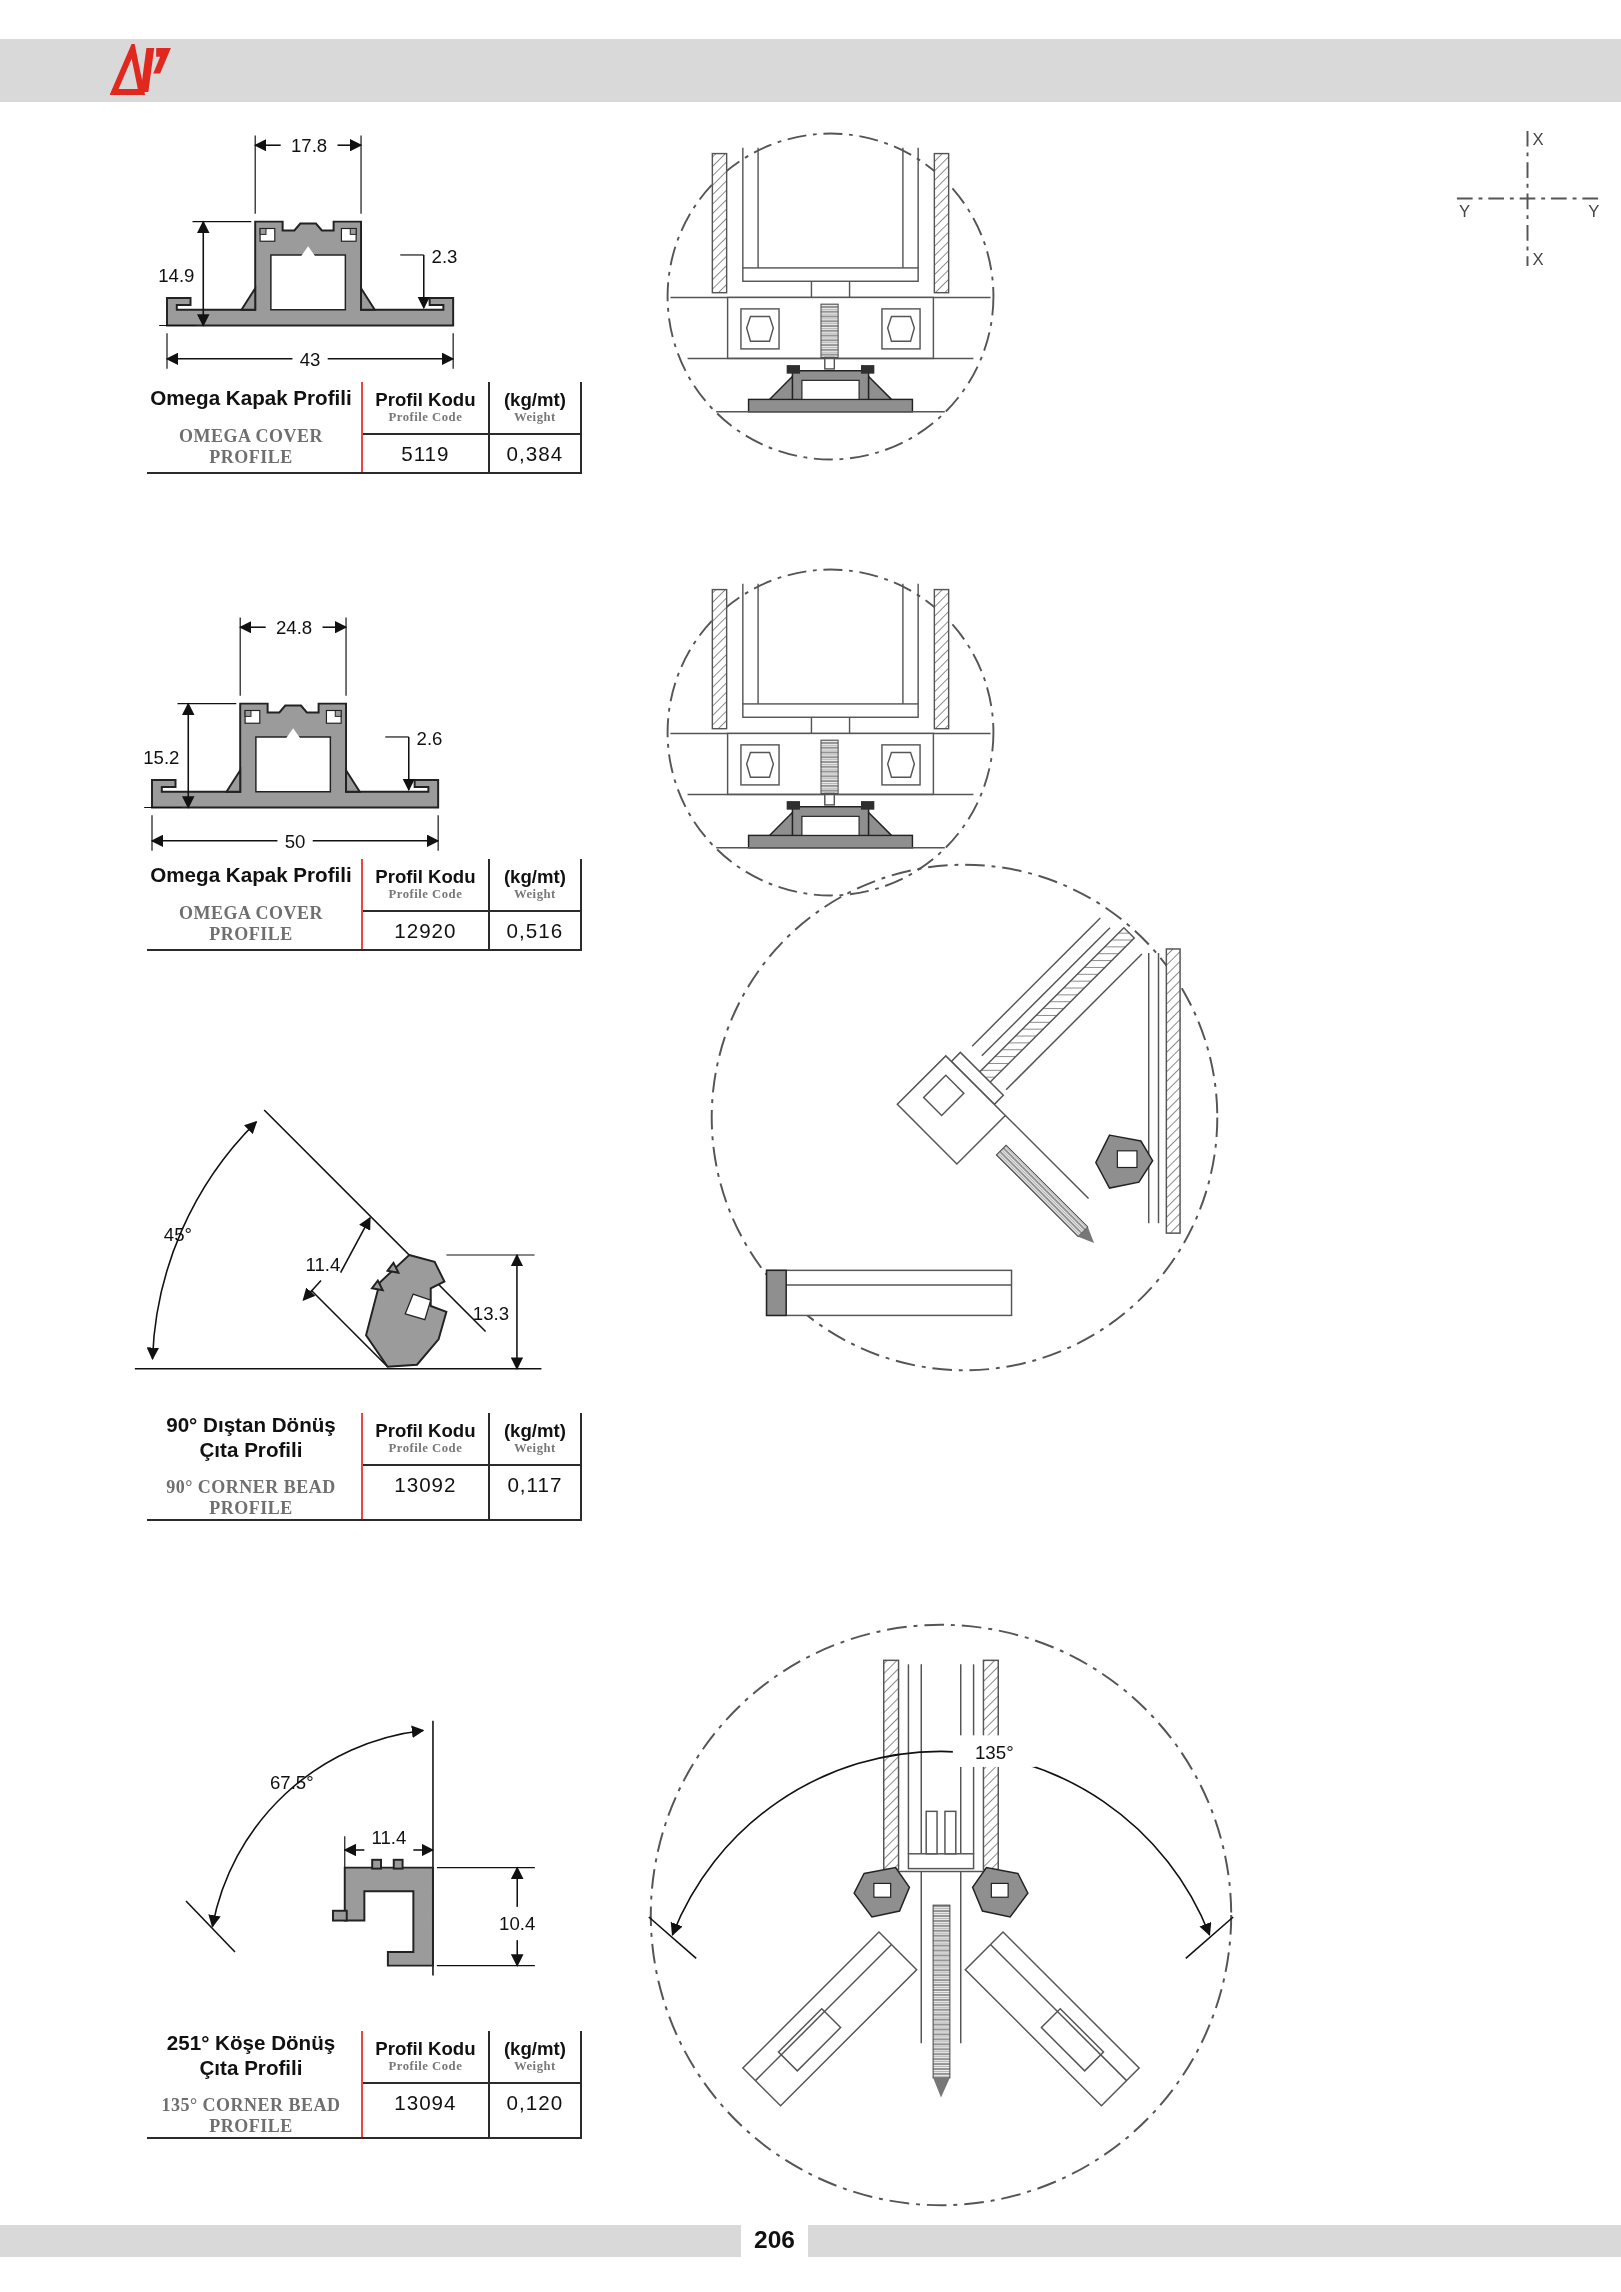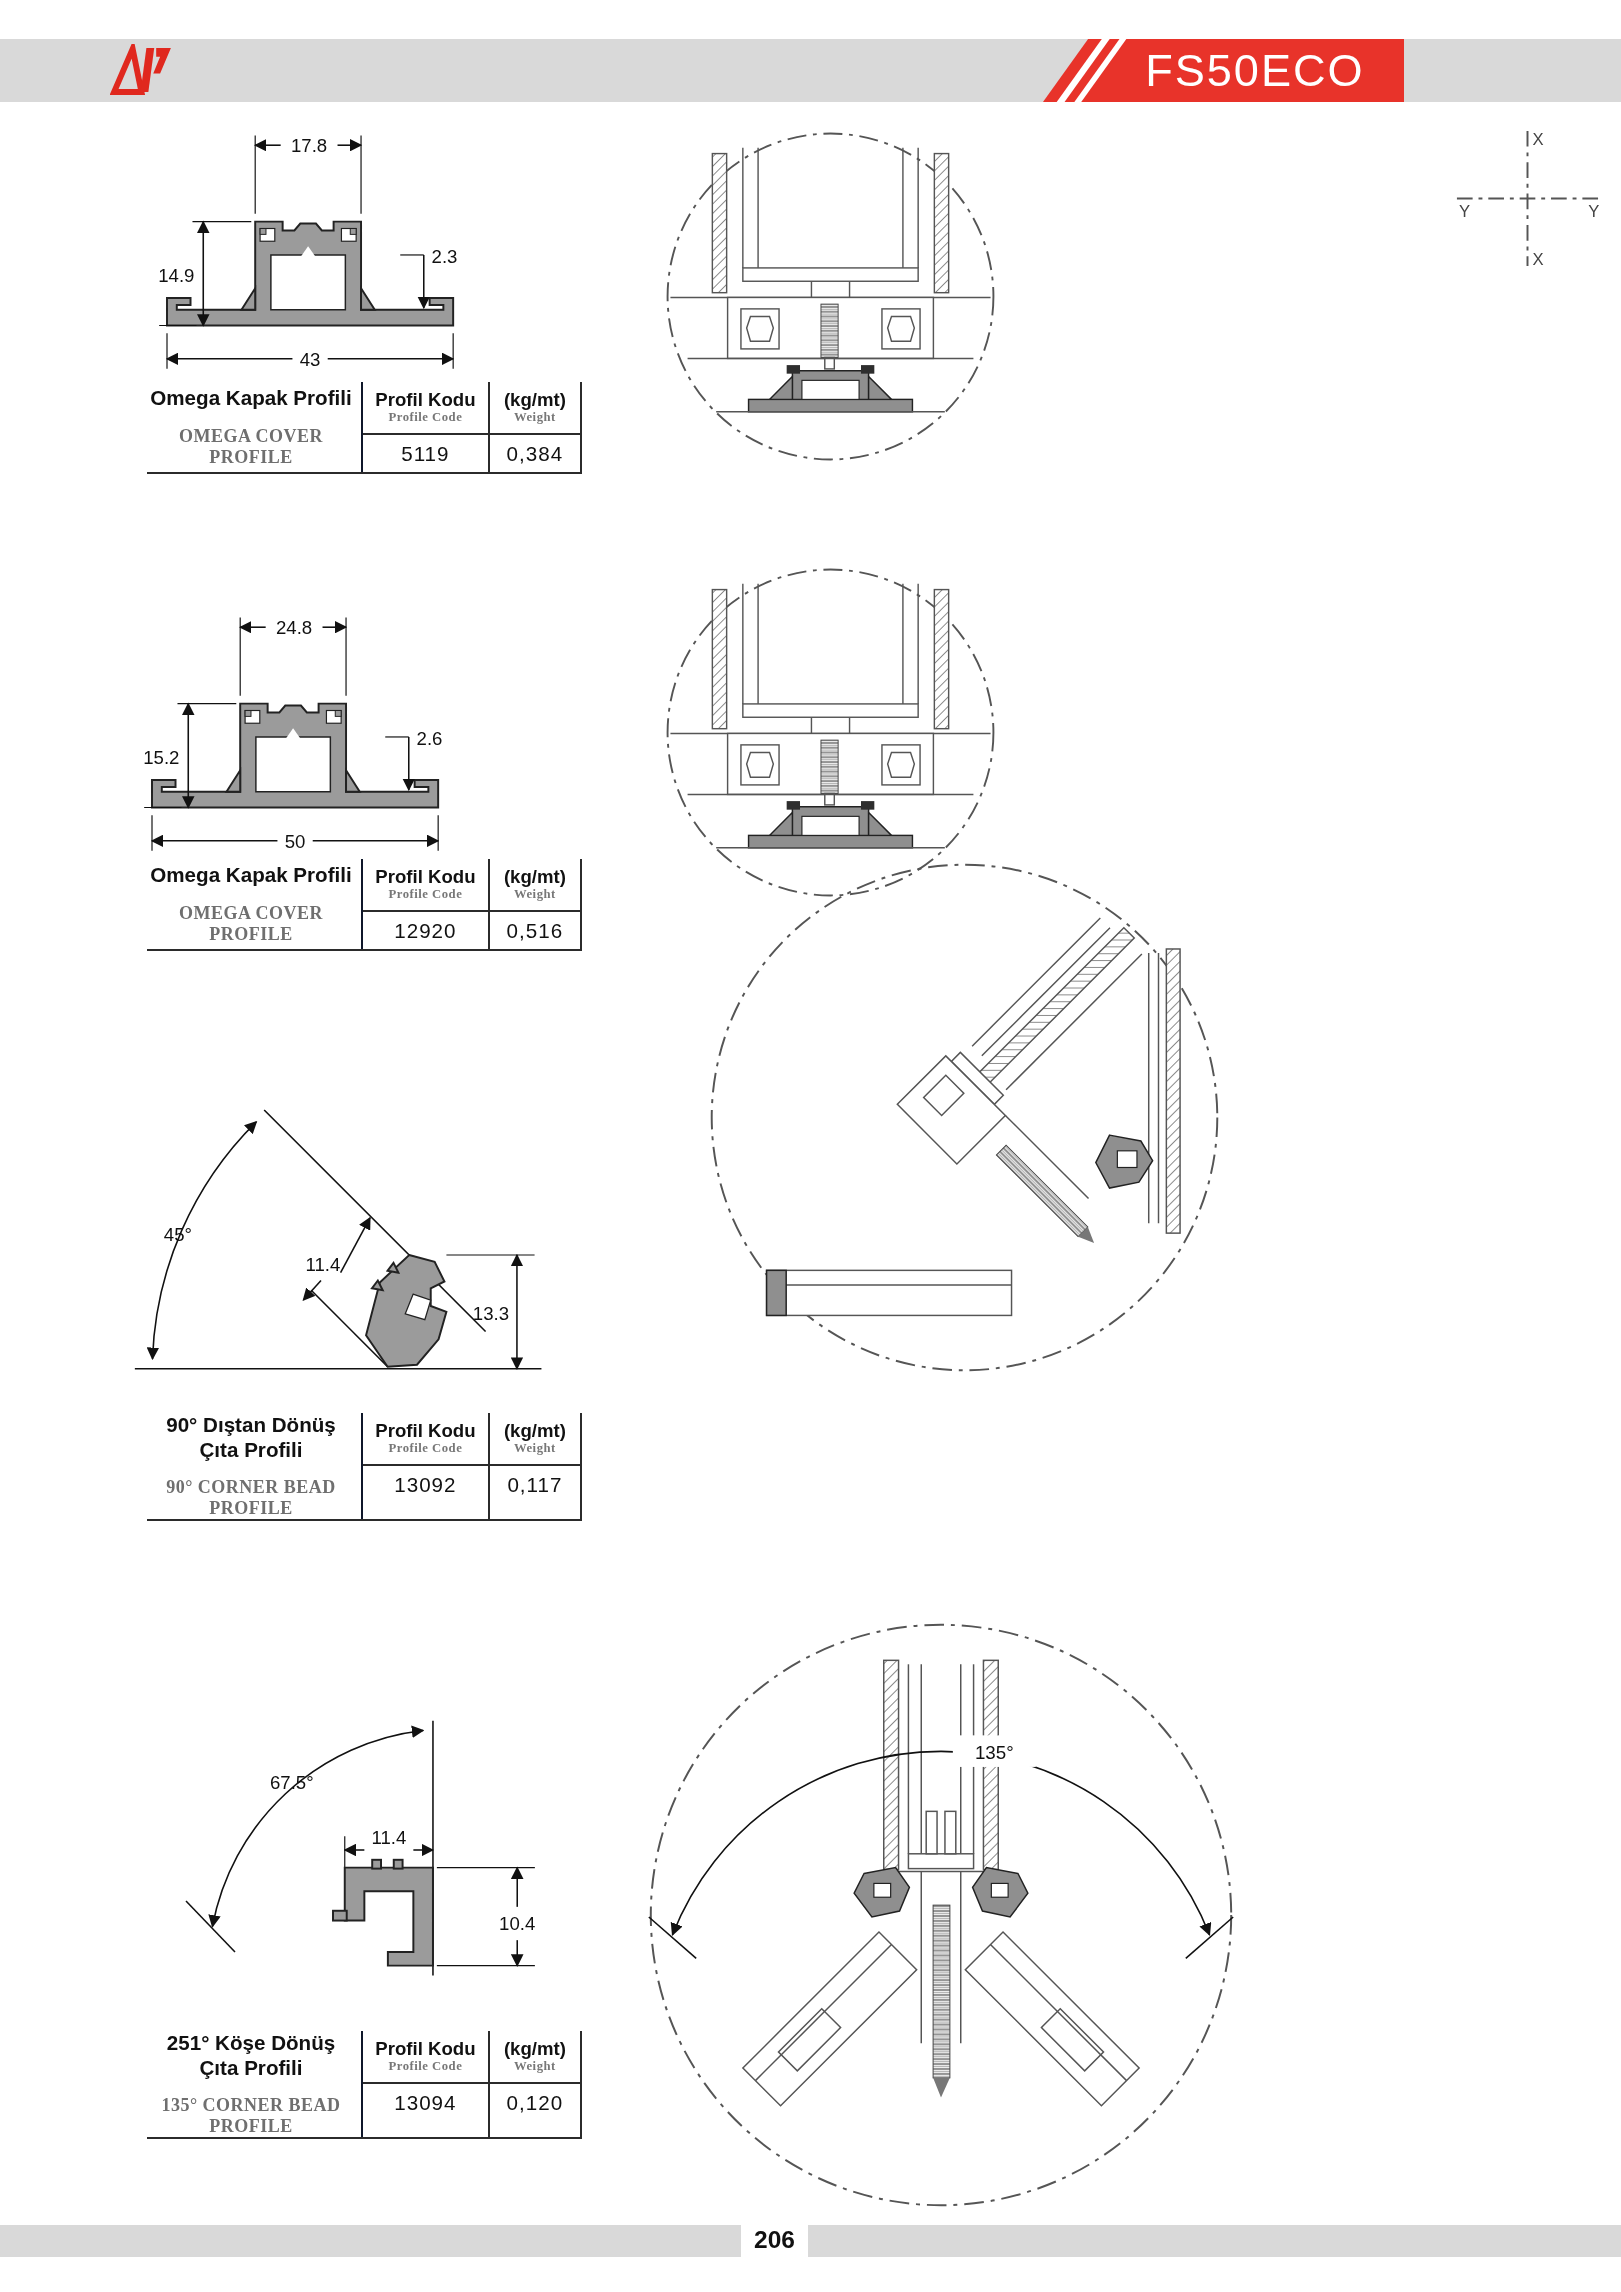--- a/index.html
+++ b/index.html
@@ -25,21 +25,21 @@
   .thin{stroke:#111;stroke-width:1.2;fill:none;}
   .dim{font:19px "Liberation Sans",sans-serif;fill:#111;}
   .dashc{fill:none;stroke:#555;stroke-width:2;stroke-dasharray:20 7 4 7;}
   .ln{stroke:#555;stroke-width:1.5;fill:none;}
   .wbox{fill:#fff;stroke:#555;stroke-width:1.5;}
   
   .ptable{position:absolute;display:flex;border-bottom:2px solid #2b2b2b;background:#fff;}
   .pname{width:208px;display:flex;flex-direction:column;justify-content:center;text-align:center;padding-right:5.9px;}
   .name-tr{font-size:20.6px;font-weight:bold;color:#111;line-height:1.2;}
   .name-en{font-family:"Liberation Serif",serif;font-size:18px;font-weight:bold;color:#6f6f6f;letter-spacing:0.5px;margin-top:15px;}
-  .pgrid{display:flex;border-left:2px solid #0f172a;}
+  .pgrid{display:flex;border-left:2px solid #ef4444;}
   .pcol{display:flex;flex-direction:column;}
   .pcol.code{width:125px;}
   .pcol.weight{width:90px;border-left:2px solid #2b2b2b;border-right:2px solid #2b2b2b;}
   .phead{height:51px;border-bottom:2px solid #2b2b2b;display:flex;flex-direction:column;align-items:center;justify-content:center;}
   .h1{font-size:18.6px;font-weight:bold;color:#111;line-height:1.1;}
   .h2{font-family:"Liberation Serif",serif;font-size:12.7px;font-weight:bold;color:#777;letter-spacing:0.5px;}
   .pval{height:37px;display:flex;align-items:center;justify-content:center;font-size:20.6px;letter-spacing:1px;color:#111;}
   
   .footer-bar{position:absolute;left:0;top:2225px;width:1621px;height:32px;background:#d9d9d9;}
   .page-num{position:absolute;left:741px;top:2223px;width:67px;text-align:center;background:#fff;
@@ -169,28 +169,20 @@
 
   <div class="logo">
     <svg width="61" height="51" viewBox="0 0 62 52">
       <path d="M4,49 L23,5 L32,49 Z" fill="none" stroke="#e0281e" stroke-width="6"></path>
       <polygon points="37,4 45,4 39,49 31,49" fill="#e0281e"></polygon>
       <path d="M47,4 H62 L51,30 H44 L51,13 H47 Z" fill="#e0281e"></path>
     </svg>
   </div>
 
 
-  <div class="badge">
-    <svg width="363" height="63" viewBox="0 0 370 64">
-      <polygon points="48,0 370,0 370,64 2,64" fill="#e8332a"></polygon>
-      <polygon points="62,0 70,0 24,64 16,64" fill="#fff"></polygon>
-      <polygon points="80,0 87,0 41,64 34,64" fill="#fff"></polygon>
-      <text x="218" y="48" text-anchor="middle">FS50ECO</text>
-    </svg>
-  </div>
 
   <div class="axis">
     <svg width="157" height="147" viewBox="0 0 160 150">
       <line x1="80" y1="6" x2="80" y2="144" class="axln"></line>
       <line x1="8" y1="75" x2="152" y2="75" class="axln"></line>
       <text x="85" y="20">X</text>
       <text x="85" y="143">X</text>
       <text x="10" y="94">Y</text>
       <text x="142" y="94">Y</text>
     </svg>

